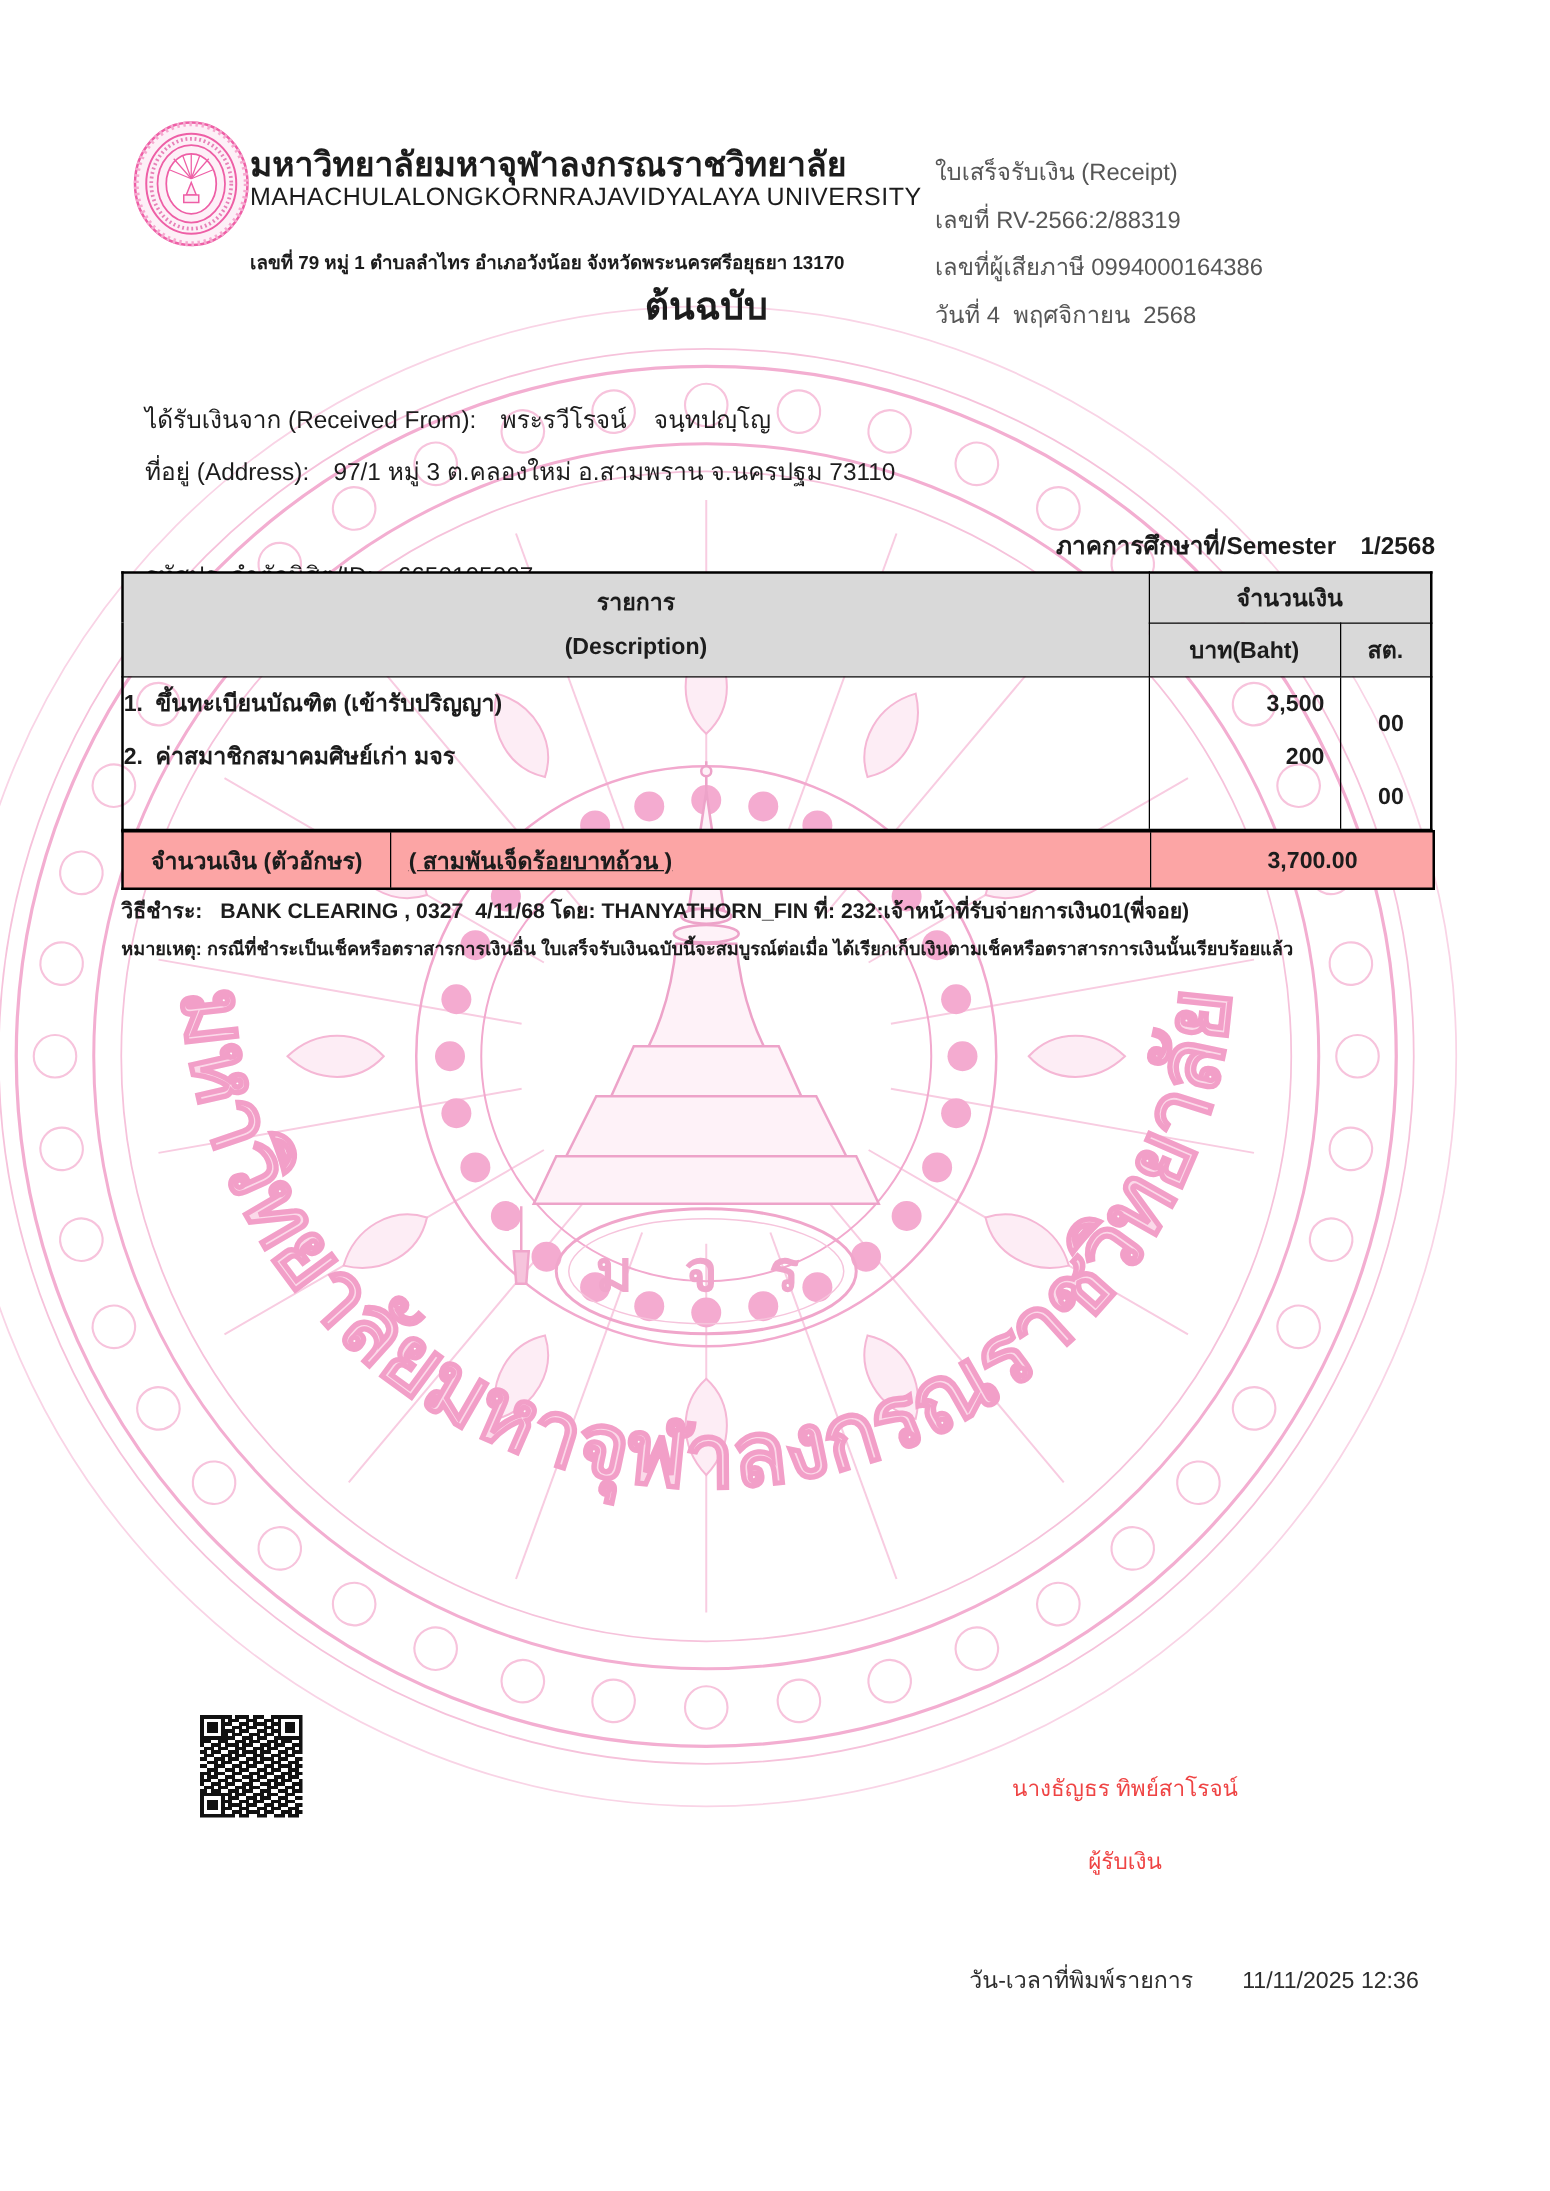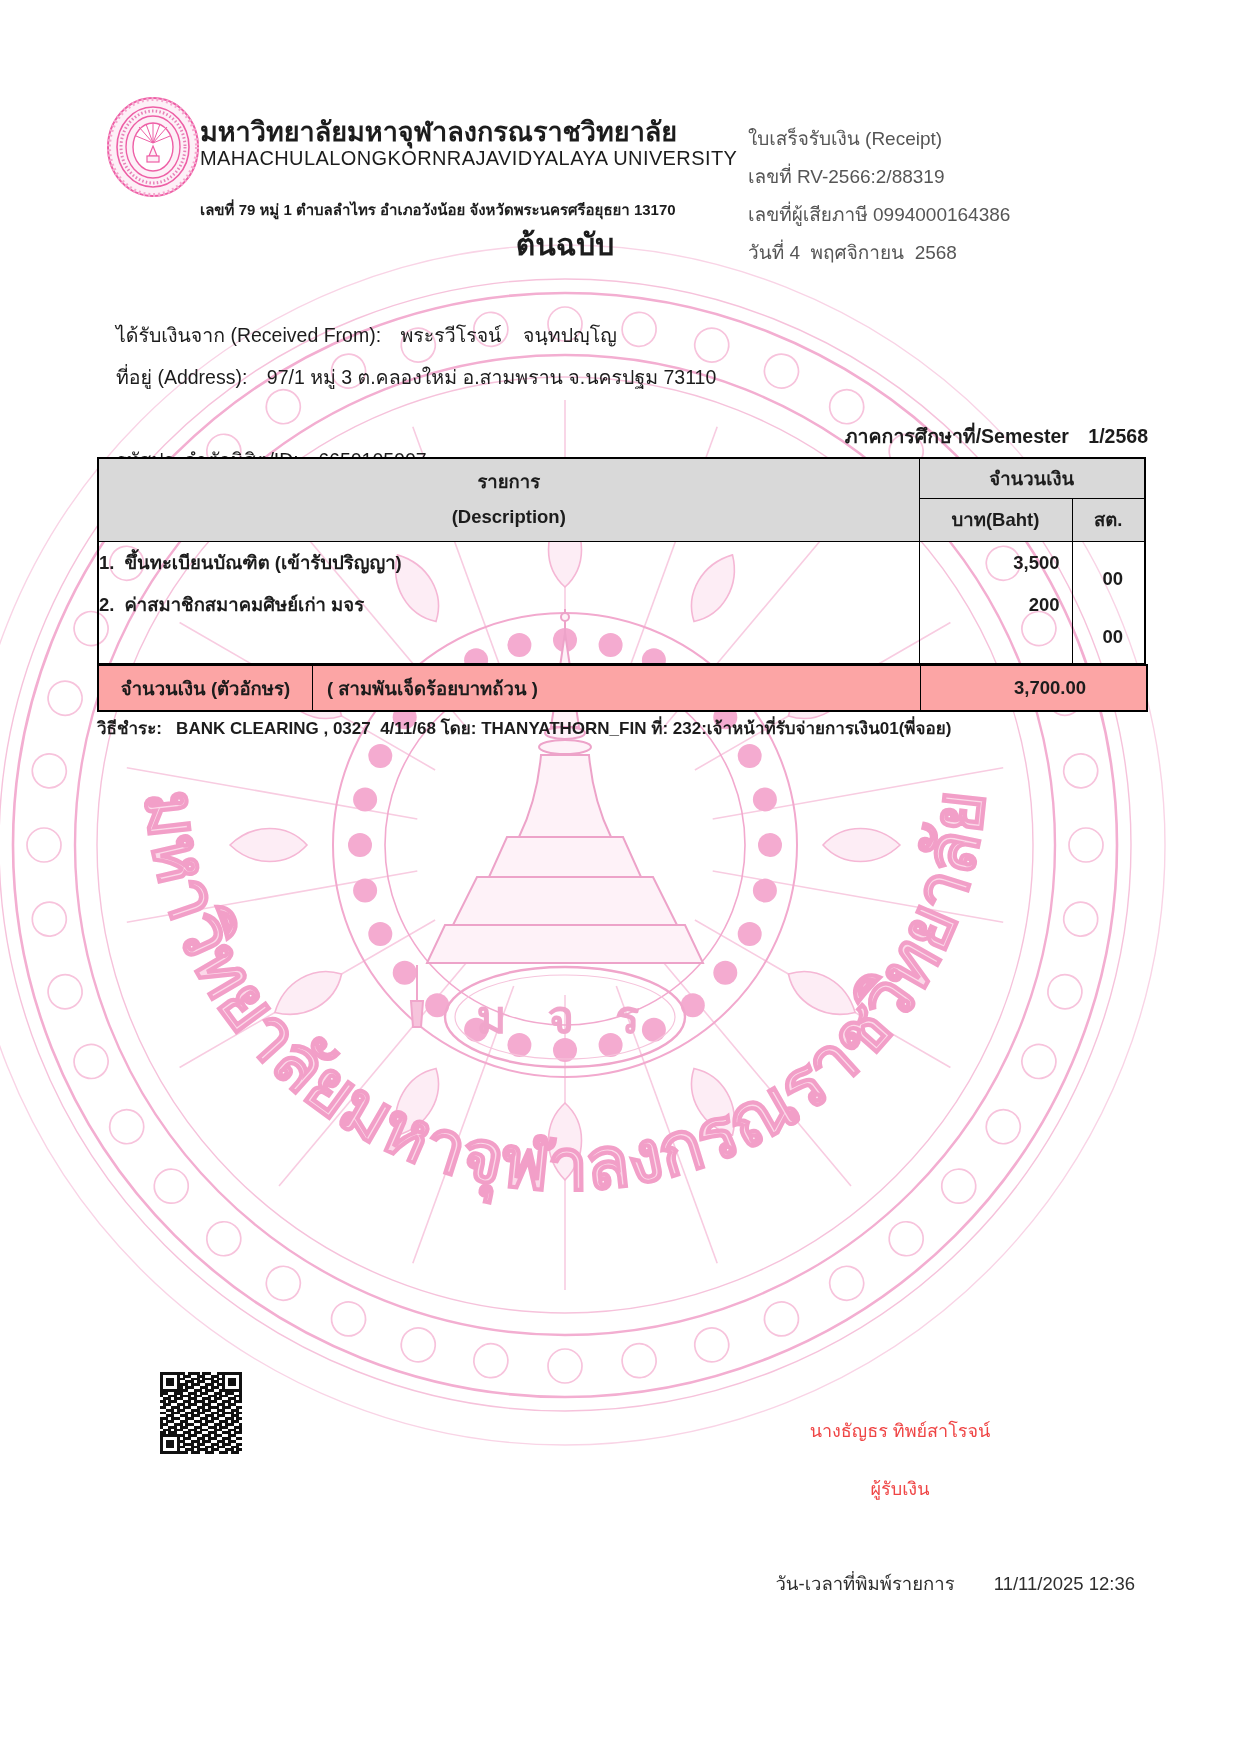--- a/index.html
+++ b/index.html
@@ -33,21 +33,21 @@
   .desc-hdr .sub{margin-top:14px;}
   .body-cell{vertical-align:top;padding-top:6px;}
   .body-cell div{line-height:42px;}
   .cell-desc{padding-left:14px;}
   .cell-desc .no{display:inline-block;margin-right:10px;}
   .cell-baht div{text-align:right;padding-right:12px;}
   .cell-st div{text-align:center;padding-left:9px;margin-top:16px;}
   .total-table{width:1051px;border:2.5px solid #000;}
   .total-table td{border:1.5px solid #000;background:#fca5a5;font-size:18.5px;font-weight:bold;height:42px;vertical-align:middle;}
   .tt-label{text-align:center;}
-  .tt-words{padding-left:14px;}
+  .tt-words{padding-left:14px;text-decoration:underline;}
   .tt-amount{text-align:right;padding-right:60px;}
 
   
   .method{left:97px;top:714px;font-size:17px;font-weight:bold;white-space:nowrap;}
   .note{left:97px;top:747px;font-size:14.5px;font-weight:bold;white-space:nowrap;}
 
   
   .sig{left:700px;width:400px;text-align:center;font-size:18px;white-space:nowrap;color:#ef4444;}
   .footer-line{left:0;top:1569px;width:1135px;text-align:right;font-size:18.5px;color:#2e2e2e;white-space:nowrap;}
   .footer-line .v{margin-left:34px;}
@@ -302,20 +302,23 @@
       <tr>
         <td class="tt-label">จำนวนเงิน (ตัวอักษร)</td>
         <td class="tt-words">( สามพันเจ็ดร้อยบาทถ้วน )</td>
         <td class="tt-amount">3,700.00</td>
       </tr>
     </tbody>
   </table>
 
   <div class="abs fg method pre">
     <span>วิธีชำระ:</span><span>&nbsp;&nbsp;&nbsp;</span><span class="pre">BANK CLEARING , 0327  4/11/68 โดย: THANYATHORN_FIN ที่: 232:เจ้าหน้าที่รับจ่ายการเงิน01(พี่จอย)</span>
+  </div>
+  <div class="abs fg note">
+    <span>หมายเหตุ:</span><span>&nbsp;</span><span>กรณีที่ชำระเป็นเช็คหรือตราสารการเงินอื่น ใบเสร็จรับเงินฉบับนี้จะสมบูรณ์ต่อเมื่อ ได้เรียกเก็บเงินตามเช็คหรือตราสารการเงินนั้นเรียบร้อยแล้ว</span>
   </div>
 
   <svg class="abs fg" style="left:160px;top:1372px;" width="82" height="82" viewBox="0 0 80 80" fill="#111111" shape-rendering="crispEdges">
       <rect x="0.00" y="0.00" width="2.76" height="2.76"></rect>
       <rect x="2.76" y="0.00" width="2.76" height="2.76"></rect>
       <rect x="5.52" y="0.00" width="2.76" height="2.76"></rect>
       <rect x="8.28" y="0.00" width="2.76" height="2.76"></rect>
       <rect x="11.03" y="0.00" width="2.76" height="2.76"></rect>
       <rect x="13.79" y="0.00" width="2.76" height="2.76"></rect>
       <rect x="16.55" y="0.00" width="2.76" height="2.76"></rect>

